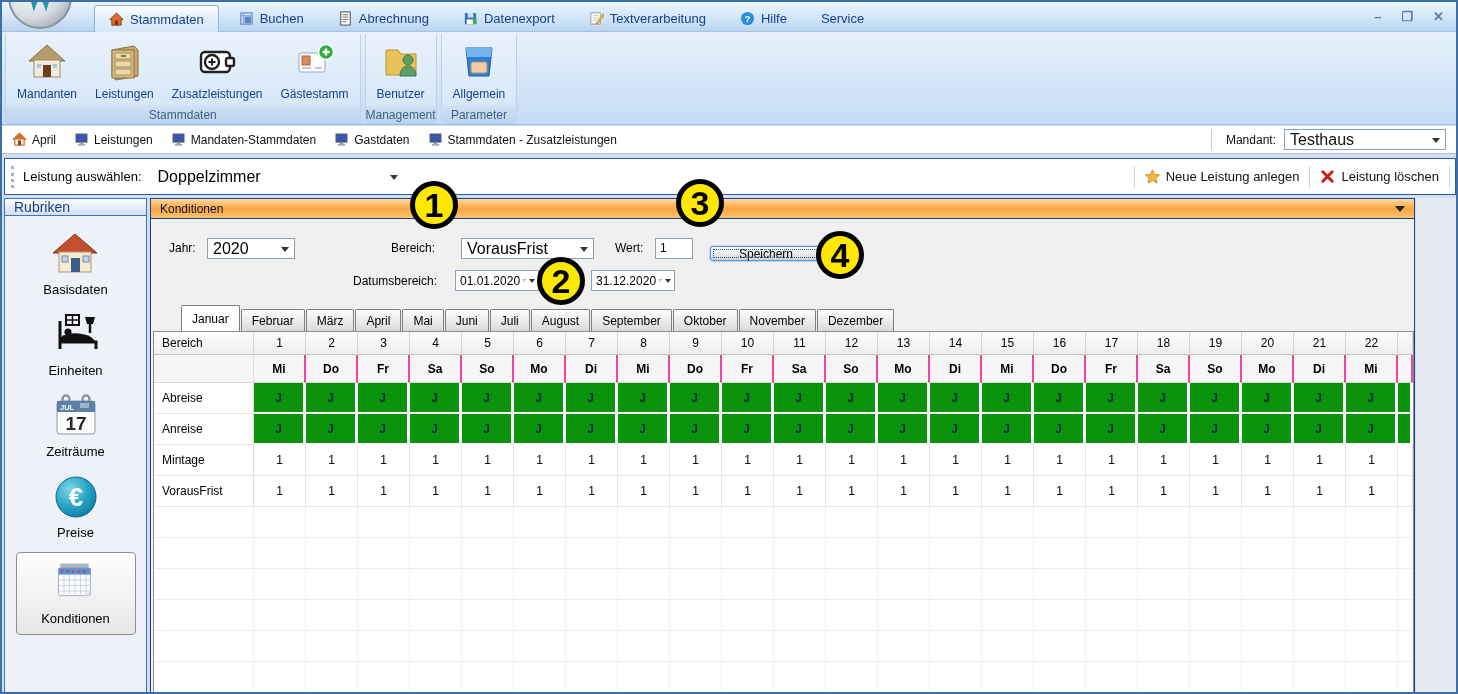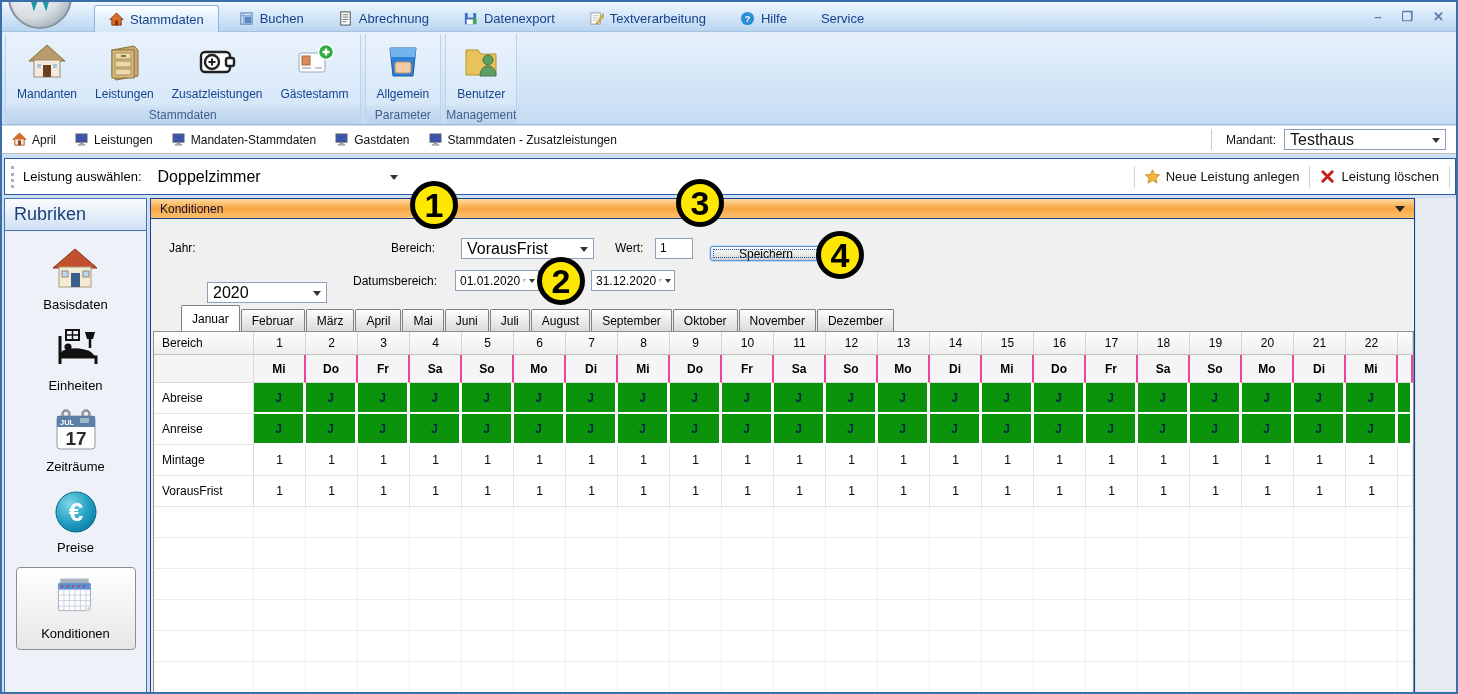--- a/index.html
+++ b/index.html
@@ -59,22 +59,22 @@
   .grip { width:3px; height:22px; margin:0 9px 0 6px; border-left:3px dotted #9fb4cc; }
   .act-label { margin-right:10px; font-size:13px; }
   .act-right { margin-left:auto; display:flex; align-items:center; gap:10px; padding-right:5px; }
   .vsep { width:1px; height:22px; background:#c9d4e2; }
   .act-btn { display:flex; align-items:center; gap:6px; color:#111; font-size:13px; white-space:nowrap; }
   .act-btn svg { width:15px; height:15px; }
 
   
   .sidebar { position:absolute; left:2px; top:196px; width:143px; height:496px;
     background:#eef2f8; border:1px solid #4472b0; display:flex; flex-direction:column; align-items:center; z-index:2; }
-  .sidebar-header { width:100%; height:32px; background:linear-gradient(#fbfdff,#cfe0f3);
-    border-bottom:1px solid #4472b0; color:#1b3f7a; font-size:18px; display:flex; align-items:center;
+  .sidebar-header { width:100%; height:17px; background:linear-gradient(#fbfdff,#cfe0f3);
+    border-bottom:1px solid #4472b0; color:#1b3f7a; font-size:14px; display:flex; align-items:center;
     padding-left:9px; flex:none; }
   .side-item { display:flex; flex-direction:column; align-items:center; gap:4px; margin-top:14px;
     font-size:13px; color:#000; }
   .side-item svg { width:48px; height:48px; }
   .side-item.selected { background:linear-gradient(#ffffff,#e6e6e6); border:1px solid #8f8f8f;
     border-radius:4px; width:120px; padding:6px 0 8px; margin-top:12px; }
   .side-item.selected svg { width:44px; height:44px; }
 
   
   .panel { position:absolute; left:148px; top:196px; width:1265px; height:498px;
@@ -266,44 +266,44 @@
             <span>Gästestamm</span>
           </div>
         </div>
         <div class="rgroup-label">Stammdaten</div>
       </div>
       <div class="rgroup">
         <div class="rgroup-buttons">
           <div class="rbtn">
             <span style="width: 40px; height: 40px; display: inline-block;">
               <svg viewBox="0 0 40 40">
+                <path d="M5 8h12l3 4h15v21H5z" fill="#e8c25a" stroke="#b8922f"></path>
+                <circle cx="27" cy="18" r="5" fill="#5f9e63" stroke="#44784a"></circle>
+                <path d="M19 34c0-7 4-10 8-10s8 3 8 10z" fill="#5f9e63" stroke="#44784a"></path>
+              </svg>
+            </span>
+            <span>Benutzer</span>
+          </div>
+        </div>
+        <div class="rgroup-label">Management</div>
+      </div>
+      <div class="rgroup">
+        <div class="rgroup-buttons">
+          <div class="rbtn">
+            <span style="width: 40px; height: 40px; display: inline-block;">
+              <svg viewBox="0 0 40 40">
                 <path d="M7 6h26l-3 28H10z" fill="#2f7fd6" stroke="#1d5ca8"></path>
                 <path d="M7 6h26l-1 9H8z" fill="#74b4ee"></path>
                 <rect x="12" y="20" width="16" height="11" rx="2" fill="#f0cda6" stroke="#b8916a"></rect>
               </svg>
             </span>
             <span>Allgemein</span>
           </div>
         </div>
         <div class="rgroup-label">Parameter</div>
-      </div>
-      <div class="rgroup">
-        <div class="rgroup-buttons">
-          <div class="rbtn">
-            <span style="width: 40px; height: 40px; display: inline-block;">
-              <svg viewBox="0 0 40 40">
-                <path d="M5 8h12l3 4h15v21H5z" fill="#e8c25a" stroke="#b8922f"></path>
-                <circle cx="27" cy="18" r="5" fill="#5f9e63" stroke="#44784a"></circle>
-                <path d="M19 34c0-7 4-10 8-10s8 3 8 10z" fill="#5f9e63" stroke="#44784a"></path>
-              </svg>
-            </span>
-            <span>Benutzer</span>
-          </div>
-        </div>
-        <div class="rgroup-label">Management</div>
       </div>
     </div>
 
   <div class="crumbbar">
     <div id="crumbs" style="display:flex;gap:18px;align-items:center;">
         <div class="crumb">
           <span style="width: 15px; height: 15px; display: inline-block;">
             <svg viewBox="0 0 16 16">
               <polygon points="8,1 15,8 13,8 13,14 3,14 3,8 1,8" fill="#f0ebe2" stroke="#b5541e"></polygon>
               <rect x="6.5" y="9" width="3" height="5" fill="#8a3c10"></rect>
@@ -479,21 +479,21 @@
   </div>
 
   <div class="panel">
     <div class="panel-header">
       <span>Konditionen</span>
       <span class="hdr-arrow"></span>
     </div>
 
     <div class="form">
       <span class="lbl" style="left:18px;top:22px;">Jahr:</span>
-      <div class="combo" style="position:absolute;left:56px;top:19px;width:120px;margin-top:44px;">
+      <div class="combo" style="position:absolute;left:56px;top:19px;width:88px;">
         <span>2020</span>
       </div>
 
       <span class="lbl" style="left:240px;top:22px;">Bereich:</span>
       <div class="combo" style="position:absolute;left:310px;top:19px;width:133px;">
         <span>VorausFrist</span>
       </div>
 
       <span class="lbl" style="left:464px;top:22px;">Wert:</span>
       <div class="input" style="left:504px;top:19px;width:38px;">1</div>

